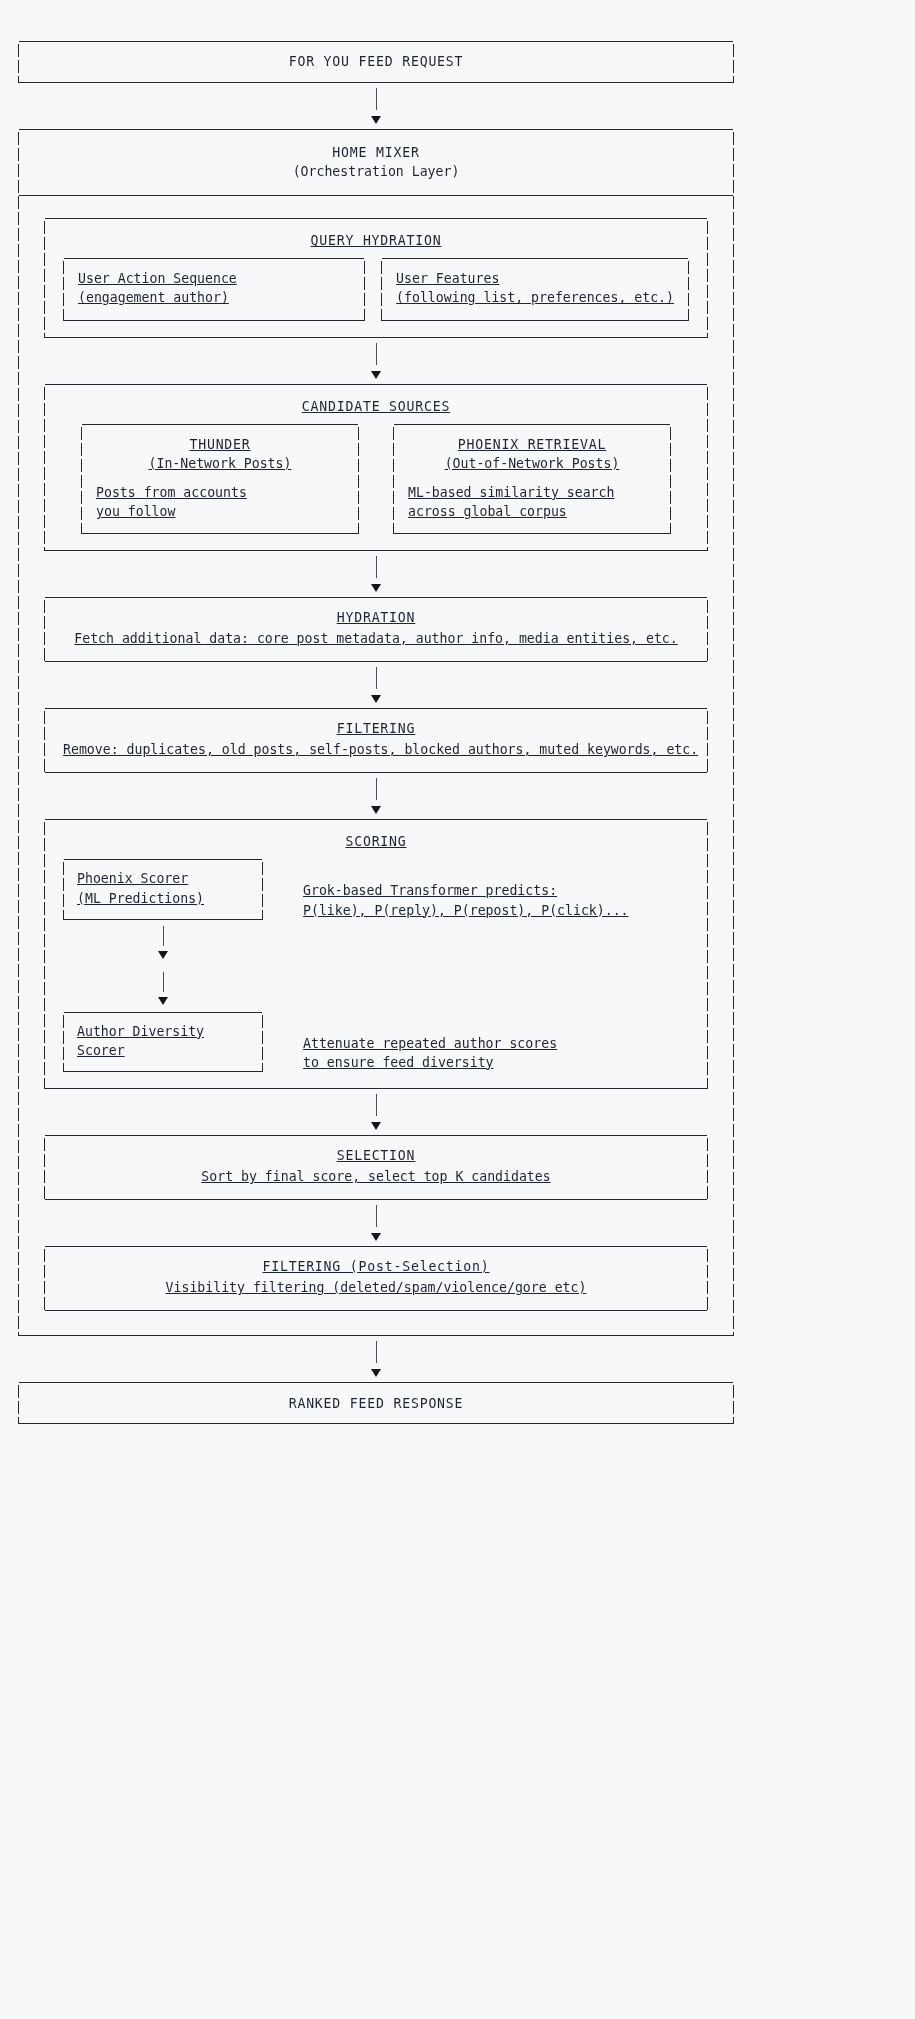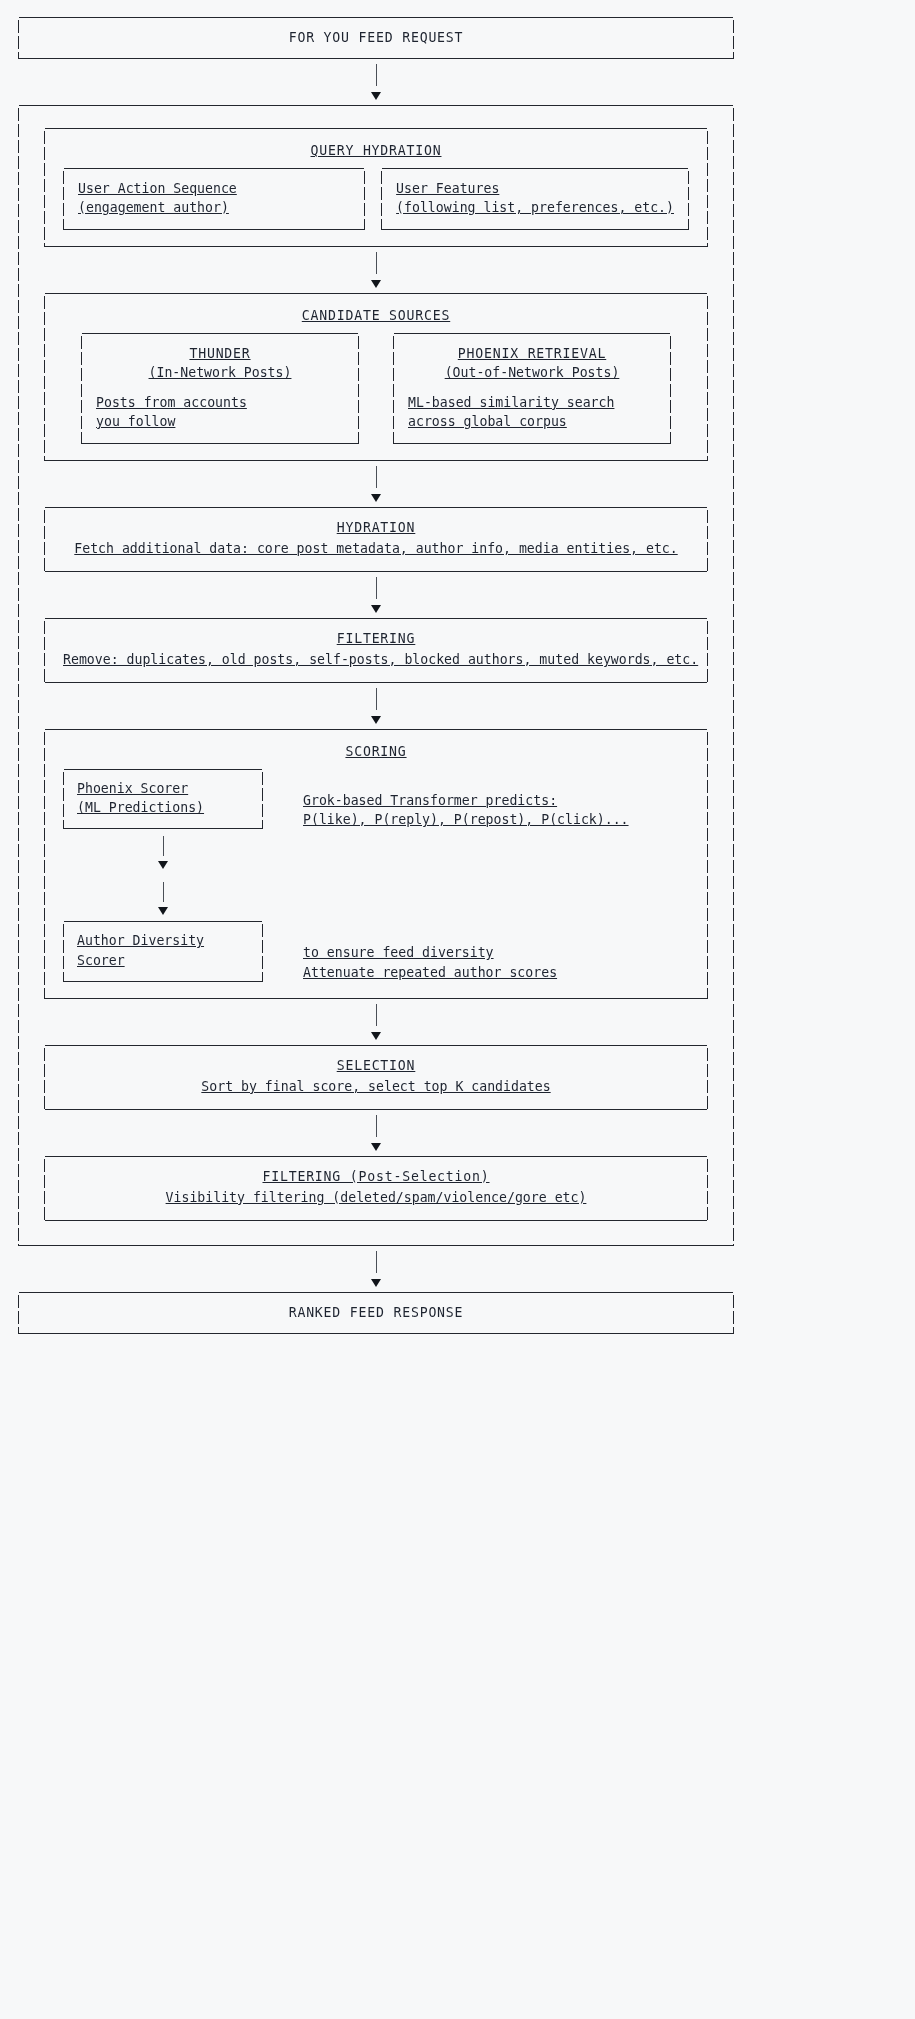--- a/index.html
+++ b/index.html
@@ -12,20 +12,21 @@
     min-height: 2019px;
     font-family: "DejaVu Sans Mono", "Liberation Mono", monospace;
     color: #1e2430;
     -webkit-font-smoothing: antialiased;
   }
 
   .page {
     width: 752px;
     box-sizing: border-box;
     padding: 17px 18px 22px 18px;
+    margin-top: 24px;
   }
 
   
   .box {
     box-sizing: border-box;
     border: 1px solid #23272e;
     background: #f7f8f9;
     position: relative;
   }
   
@@ -176,20 +177,24 @@
     <div class="cap">FOR YOU FEED REQUEST</div>
   </div>
 
   <div class="conn">
     <div class="stem"></div>
     <div class="head"></div>
   </div>
 
   <div class="box">
 
+    <div class="mixer-head">
+      <div class="cap">HOME MIXER</div>
+      <div class="sub">(Orchestration Layer)</div>
+    </div>
 
     <div class="mixer-body">
 
       <div class="box stage">
         <div class="title">QUERY HYDRATION</div>
         <div class="cols tight">
           <div class="box inner">
             <div class="lt">User Action Sequence</div>
             <div class="lt">(engagement author)</div>
           </div>
@@ -274,22 +279,22 @@
           <div class="stem"></div>
           <div class="head"></div>
         </div>
 
         <div class="srow">
           <div class="box sbox">
             <div class="lt">Author Diversity</div>
             <div class="lt">Scorer</div>
           </div>
           <div class="sdesc">
+            <div class="lt">Attenuate repeated author scores</div>
             <div class="lt">to ensure feed diversity</div>
-            <div class="lt">Attenuate repeated author scores</div>
           </div>
         </div>
       </div>
 
       <div class="conn">
         <div class="stem"></div>
         <div class="head"></div>
       </div>
 
       <div class="box stage compact">

